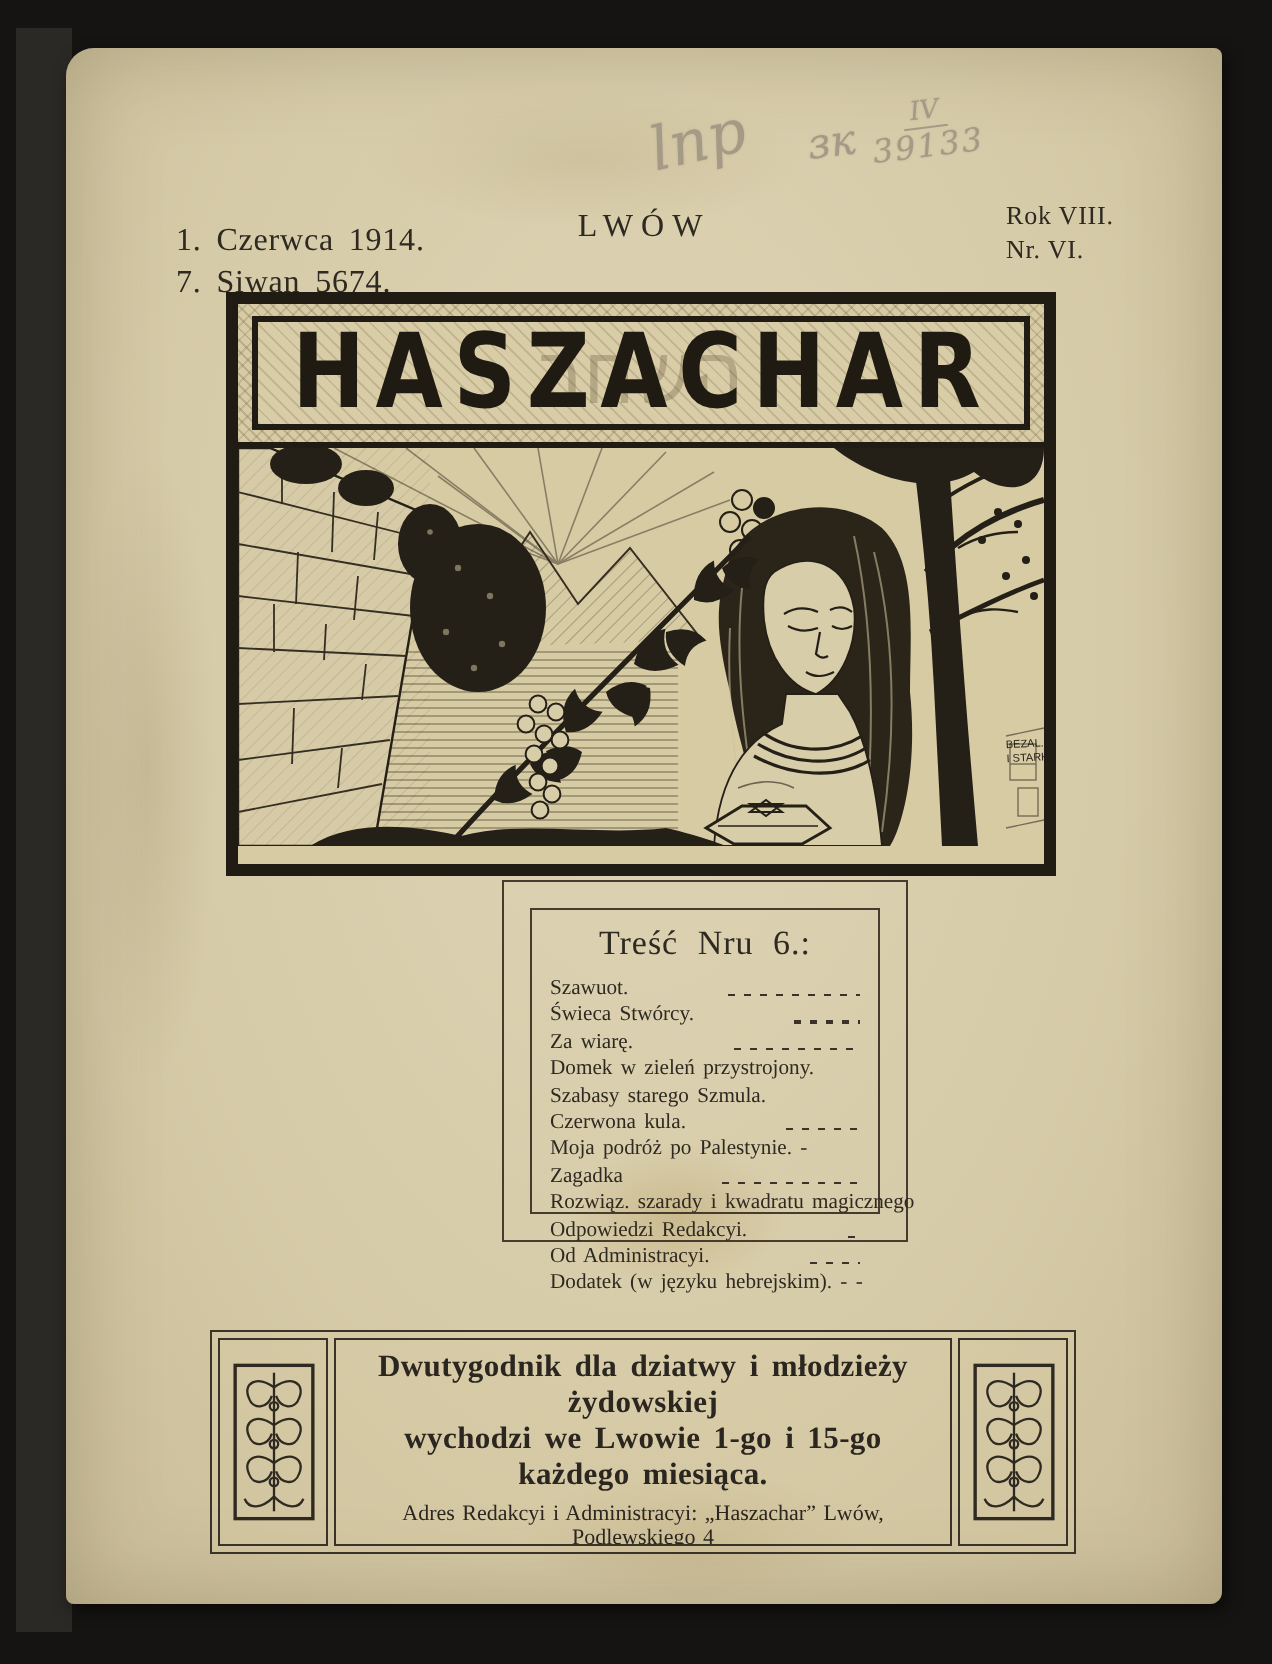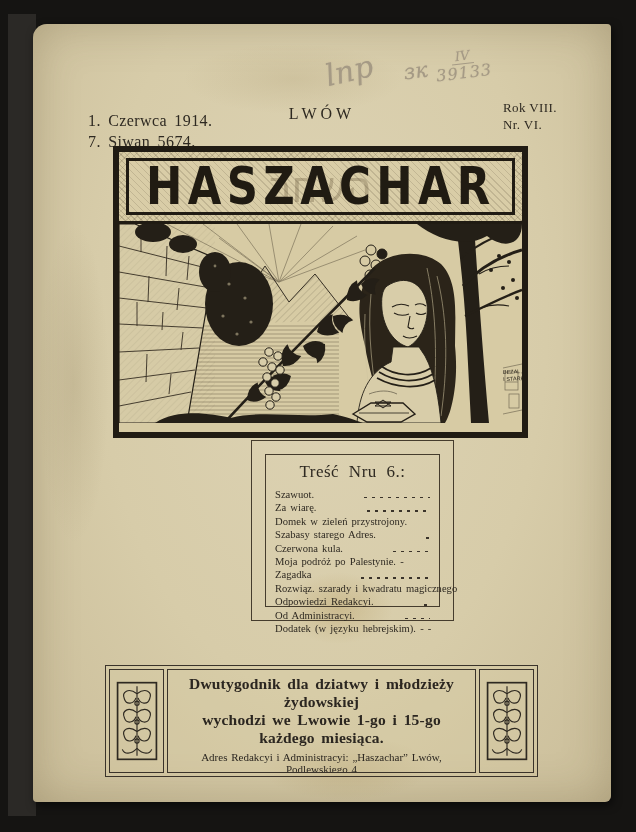--- a/index.html
+++ b/index.html
@@ -328,29 +328,33 @@
 
   <div class="tocbox">
     <div class="toc-inner">
       <div class="toc-title">Treść Nru 6.:</div>
       <div>
           <div class="toc-item">
             <span class="lbl">Szawuot.</span>
             <span class="leader"></span>
           </div>
           <div class="toc-item">
+            <span class="lbl">Świeca Stwórcy.</span>
+            <span class="leader"></span>
+          </div>
+          <div class="toc-item">
             <span class="lbl">Za wiarę.</span>
             <span class="leader"></span>
           </div>
           <div class="toc-item">
             <span class="lbl">Domek w zieleń przystrojony.</span>
             <span class="leader"></span>
           </div>
           <div class="toc-item">
-            <span class="lbl">Szabasy starego Adres.</span>
+            <span class="lbl">Szabasy starego Szmula.</span>
             <span class="leader"></span>
           </div>
           <div class="toc-item">
             <span class="lbl">Czerwona kula.</span>
             <span class="leader"></span>
           </div>
           <div class="toc-item">
             <span class="lbl">Moja podróż po Palestynie. -</span>
             <span class="leader"></span>
           </div>

